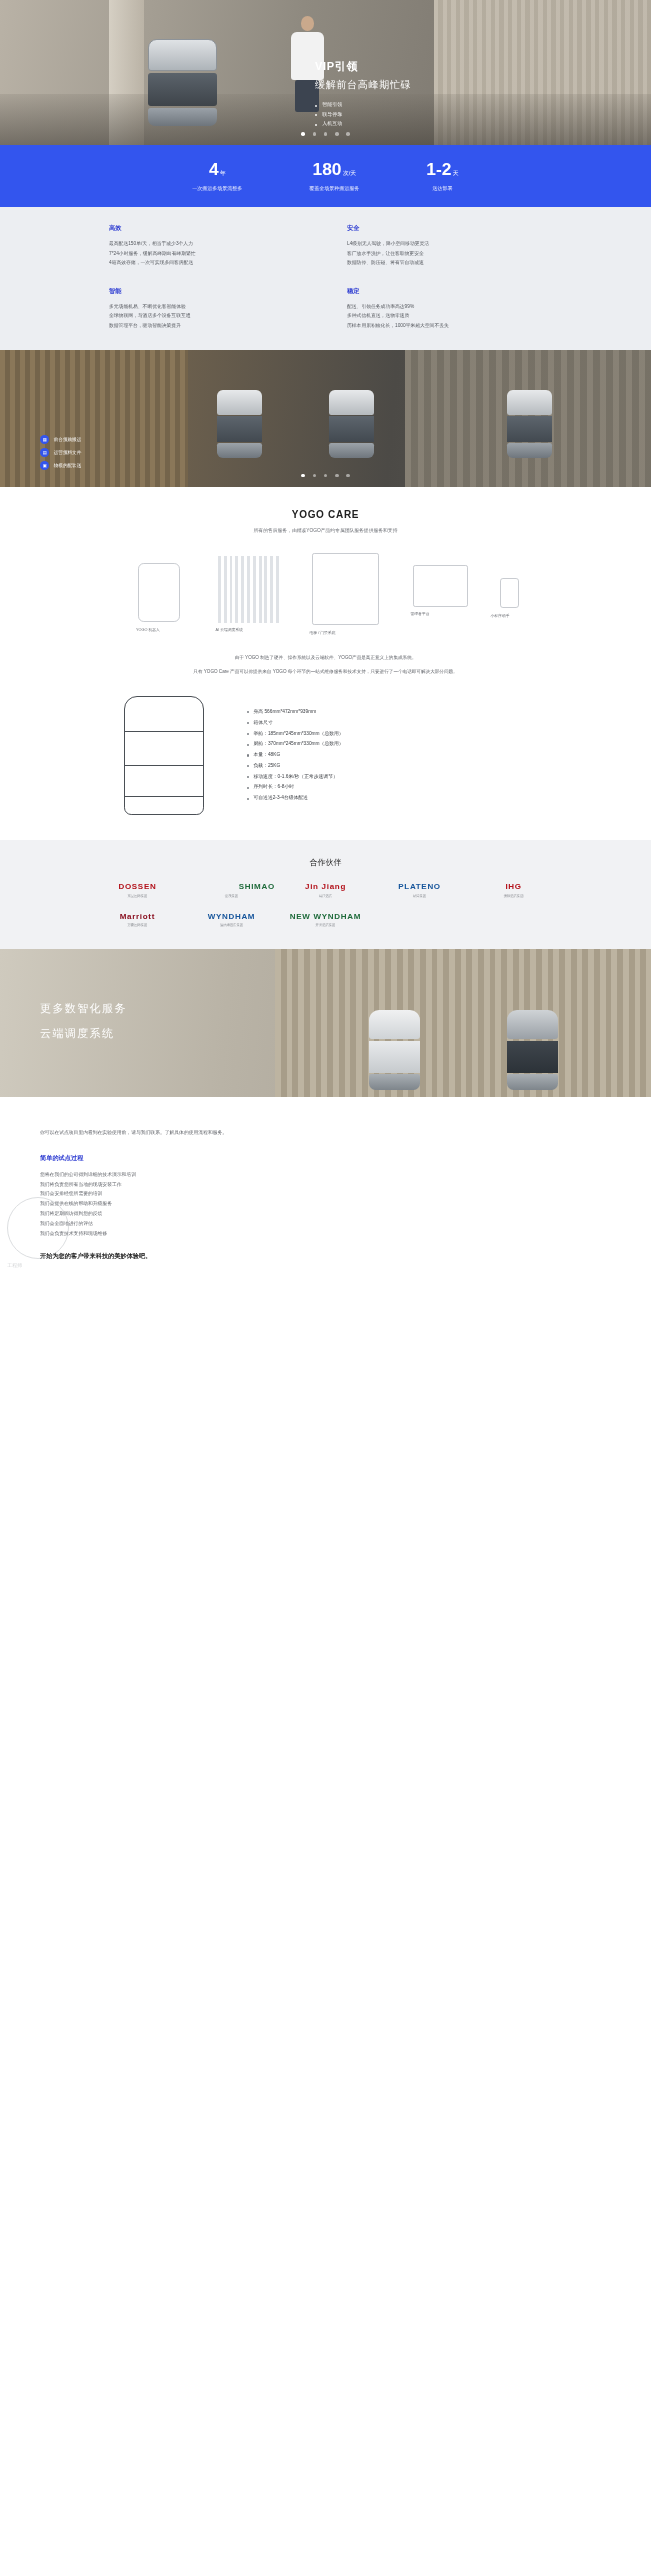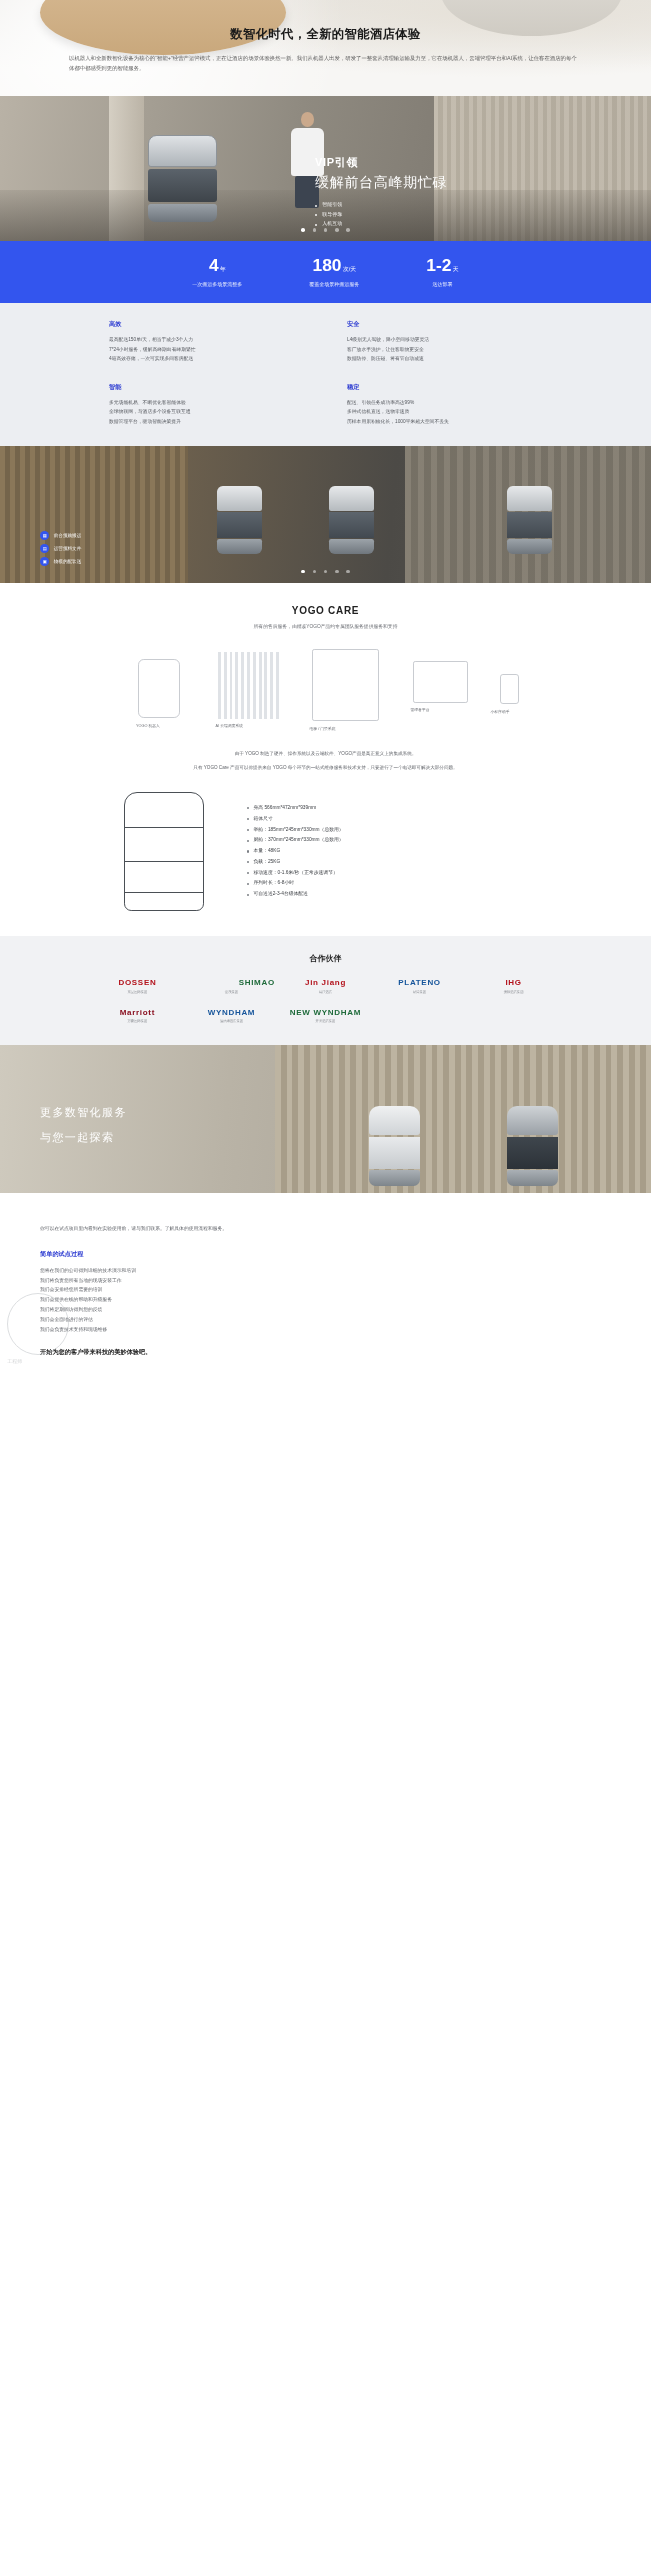--- a/index.html
+++ b/index.html
@@ -95,21 +95,21 @@
     background: linear-gradient(180deg,#5b636b,#3e444a);
   }
   .robot .base {
     width:69px;height:17.4px;margin-top:2.2px;border-radius:2.9px 2.9px 7.2px 7.2px;
     background: linear-gradient(180deg,#9aa1a8,#6e757c);
   }
   .banner-text {
     position:absolute; left:315px; top:59px; color:#fff;
   }
   .banner-h1 { font-size:11px; font-weight:bold; letter-spacing:0.7px; }
-  .banner-h2 { font-size:14px; margin-top:3.6px; letter-spacing:0.7px; }
+  .banner-h2 { font-size:10px; margin-top:3.6px; letter-spacing:0.7px; }
   .banner-bullets { margin-top:8.7px; }
   .banner-bullets li {
     list-style:none; font-size:5px; line-height:1.9; opacity:.92;
     padding-left:7.2px; position:relative;
   }
   .banner-bullets li:before {
     content:""; position:absolute; left:0; top:4.3px;
     width:2.2px;height:2.2px;border-radius:50%;background:#fff;
   }
   .dots { position:absolute; bottom:7.2px; left:0; right:0; text-align:center; }
@@ -200,38 +200,38 @@
   }
   .spec-list { font-size:4.8px; line-height:2.25; color:#3b3e43; }
   .spec-list li { list-style:none; padding-left:6.5px; position:relative; }
   .spec-list li:before {
     content:""; position:absolute; left:0; top:4.3px; width:2.2px;height:2.2px;
     border-radius:50%; background:#7b7f85;
   }
 
   
   .partners { background:#f1f2f4; padding:17.4px 94px 22px; text-align:center; }
-  .partners-h { font-size:8px; font-weight:bold; margin-bottom:14.5px; }
+  .partners-h { font-size:8px; font-weight:normal; margin-bottom:14.5px; }
   .plogos { display:grid; grid-template-columns:repeat(5,1fr); gap:14.5px 7.2px; }
   .plogo { text-align:center; }
   .plogo .mark { font-size:8px; font-weight:bold; letter-spacing:0.7px; }
   .plogo .sub { font-size:3.3px; color:#85888d; margin-top:2.2px; }
 
   
   .explore { position:relative; height:148px; overflow:hidden;
     background: linear-gradient(95deg,#cfcabe 0%, #b9b3a6 35%, #9b958a 100%); }
   .explore-slats {
     position:absolute; right:0; top:0; width:376px; height:100%;
     background: repeating-linear-gradient(90deg,#c0b7a4 0 5.8px,#ab a18d 5.8px 11.6px);
   }
   .explore-slats2 {
     position:absolute; right:0; top:0; width:376px; height:100%;
     background: repeating-linear-gradient(90deg,#bdb4a1 0 5.8px,#a79d89 5.8px 11.6px);
   }
-  .explore-text { position:absolute; left:40px; top:60px; color:#fff; }
+  .explore-text { position:absolute; left:40px; top:52px; color:#fff; }
   .explore-h1 { font-size:11px; letter-spacing:1.4px; }
   .explore-h2 { font-size:11px; letter-spacing:1.4px; margin-top:10px; }
   .robot-e { position:absolute; bottom:7.2px; width:51px; height:80px; }
   .robot-e .t { width:51px;height:29px;border-radius:10px 10px 2.9px 2.9px;background:linear-gradient(180deg,#f0f1f2,#cfd3d6); }
   .robot-e .m { width:51px;height:32px;margin-top:1.4px;background:linear-gradient(180deg,#e8eaec,#c6cacd); }
   .robot-e .b { width:51px;height:16px;margin-top:1.4px;border-radius:2.2px 2.2px 6.5px 6.5px;background:linear-gradient(180deg,#aab0b5,#7e858b); }
   .robot-e.dark .t { background:linear-gradient(180deg,#cfd3d6,#9aa0a6); }
   .robot-e.dark .m { background:linear-gradient(180deg,#3f464d,#2c3238); }
 
   
@@ -249,29 +249,20 @@
     opacity:.35; pointer-events:none;
   }
   .wm .ring { width:62px;height:62px;border-radius:50%;border:1.4px solid #9aa0a6; }
   .wm .txt { font-size:5px; color:#7d8288; margin-top:2.9px; }
 </style>
 </head>
 <body>
 
 <div class="page">
 
-  <section class="hero">
-    <div class="hero-bg"></div>
-    <div class="hero-table"></div>
-    <div class="hero-table2"></div>
-    <div class="hero-inner">
-      <div class="hero-title">数智化时代，全新的智能酒店体验</div>
-      <div class="hero-sub">以机器人和全新数智化设备为核心的“智能+”经营产运管模式，正在让酒店的场景体验换然一新。我们从机器人出发，研发了一整套从清理输运输及力至，它在场机器人，云端管理平台和AI系统，让住客在酒店的每个体都中都感受到更的智能服务。</div>
-    </div>
-  </section>
 
   <section class="banner">
     <div class="banner-wallstripes"></div>
     <div class="banner-col"></div>
     <div class="banner-floor"></div>
     <div class="banner-person">
       <div class="head"></div>
         <div class="body"></div>
         <div class="legs"></div>
     </div>
@@ -464,21 +455,21 @@
         <div class="sub">开元酒店集团</div>
       </div>
     </div>
   </section>
 
   <section class="explore">
     <div class="explore-slats"></div>
     <div class="explore-slats2"></div>
     <div class="explore-text">
       <div class="explore-h1">更多数智化服务</div>
-      <div class="explore-h2">与您一起探索</div>
+      <div class="explore-h2">云端调度系统</div>
     </div>
     <div class="robot-e" style="left:369px;">
       <div class="t"></div>
         <div class="m"></div>
         <div class="b"></div>
     </div>
     <div class="robot-e dark" style="left:507px;">
       <div class="t"></div>
         <div class="m"></div>
         <div class="b"></div>

